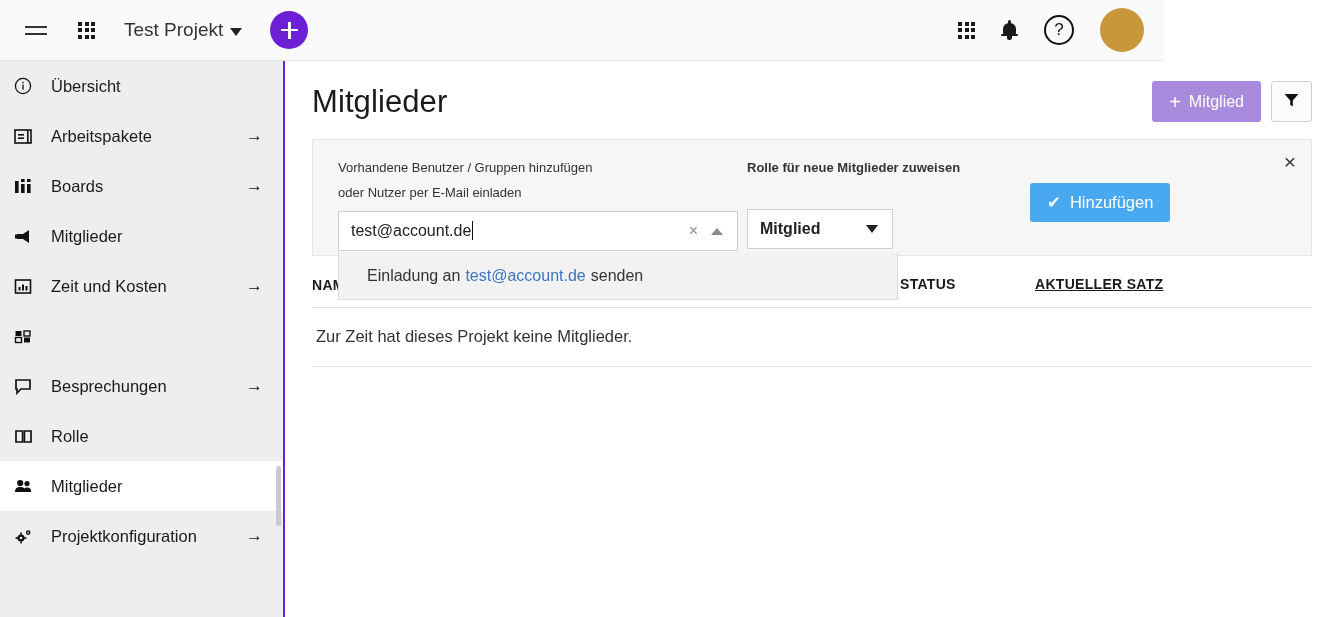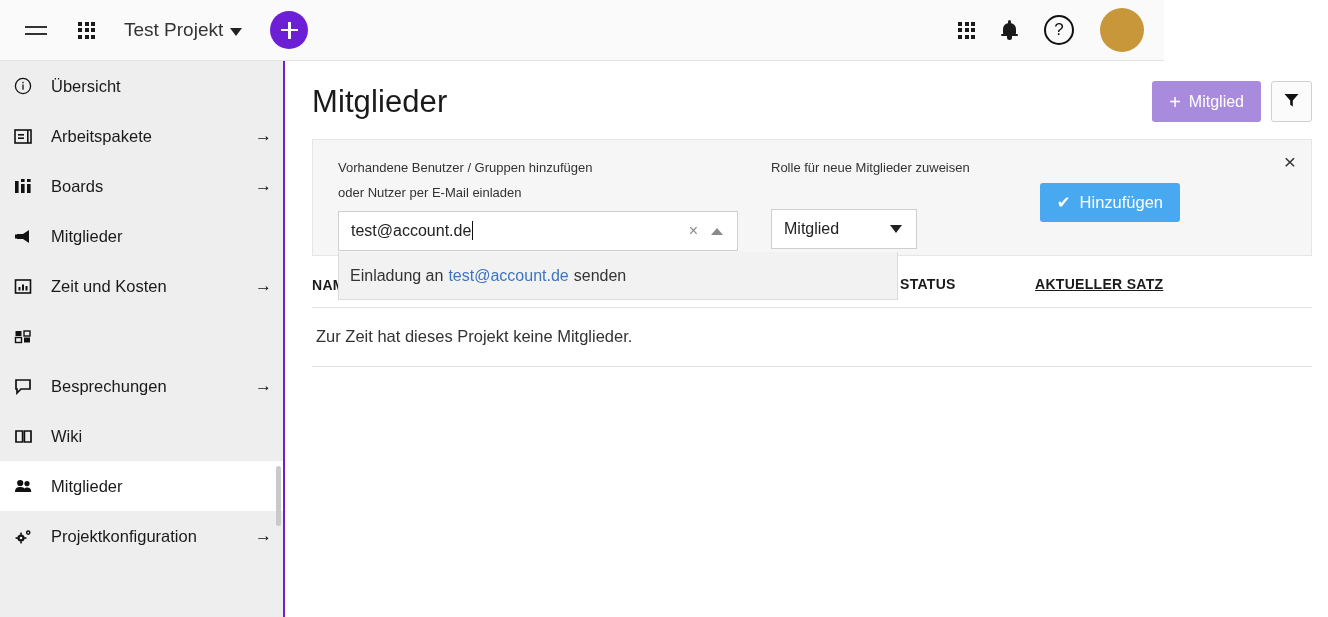--- a/index.html
+++ b/index.html
@@ -88,21 +88,21 @@
   }
 
   
   .sidebar {
     position: absolute; top: 61px; left: 0; width: 285px; height: 556px;
     background: #eeeeee; border-right: 2px solid #6d1fd6;
     overflow: hidden;
   }
   .side-item {
     height: 50px; display: flex; align-items: center;
-    padding-left: 14px; padding-right: 5px; cursor: pointer;
+    padding-left: 14px; padding-right: 14px; cursor: pointer;
     color: #1a1a1a; font-size: 16.5px;
   }
   .side-item.active { background: #ffffff; }
   .side-ico {
     width: 26px; min-width: 26px; display: flex; align-items: center;
     justify-content: flex-start; margin-right: 11px; color: #111;
   }
   .side-label { flex: 1; white-space: nowrap; }
   .side-arrow { font-size: 17px; color: #111; margin-right: 6px; }
 
@@ -169,26 +169,26 @@
     cursor: pointer; line-height: 1;
   }
   .combo-chev {
     position: absolute; right: 15px; top: 17px; width: 0; height: 0;
     border-left: 6px solid transparent; border-right: 6px solid transparent;
     border-bottom: 7px solid #8a8a8a; cursor: pointer;
   }
   .suggest-box {
     position: absolute; top: 41px; left: 0; width: 560px; height: 48px;
     background: #f2f2f2; border: 1px solid #dcdcdc; border-top: none;
-    display: flex; align-items: center; padding-left: 11px;
+    display: flex; align-items: center; padding-left: 28px;
     font-size: 16px; color: #333; cursor: pointer; z-index: 20;
   }
   .suggest-box .email { color: #3d74c1; margin: 0 5px; }
 
-  .field-col-right { margin-left: 33px; }
+  .field-col-right { margin-left: 9px; font-weight: bold; }
   .role-select {
     width: 146px; height: 40px; border: 1px solid #cfcfcf; background: #fff;
     display: flex; align-items: center; padding: 0 12px; font-size: 16px;
     color: #222; cursor: pointer; position: relative;
   }
   .sel-caret {
     position: absolute; right: 14px; width: 0; height: 0;
     border-left: 6px solid transparent; border-right: 6px solid transparent;
     border-top: 8px solid #222;
   }
@@ -359,21 +359,21 @@
     <span class="side-arrow">→</span>
   </div>
 
   <div class="side-item">
     <span class="side-ico">
       <svg width="20" height="17" viewBox="0 0 20 17">
           <path d="M2 3 H8.6 V14 H2 Z" fill="none" stroke="#111" stroke-width="1.7"></path>
           <path d="M10.4 3 H17 V14 H10.4 Z" fill="none" stroke="#111" stroke-width="1.7"></path>
         </svg>
     </span>
-    <span class="side-label">Wiki</span>
+    <span class="side-label">Rolle</span>
     <span class="side-arrow"></span>
   </div>
 
   <div class="side-item active">
     <span class="side-ico">
       <svg width="20" height="17" viewBox="0 0 20 17">
           <circle cx="6.2" cy="5" r="3.1" fill="#111"></circle>
           <circle cx="13" cy="5.6" r="2.6" fill="#111"></circle>
           <path d="M1 14 C1 10 3.2 9 6.2 9 C9.2 9 11.4 10 11.4 14 Z" fill="#111"></path>
           <path d="M9.5 14 C9.6 10.6 11 9.6 13 9.6 C15.4 9.6 17.2 10.6 17.2 14 Z" fill="#111"></path>

